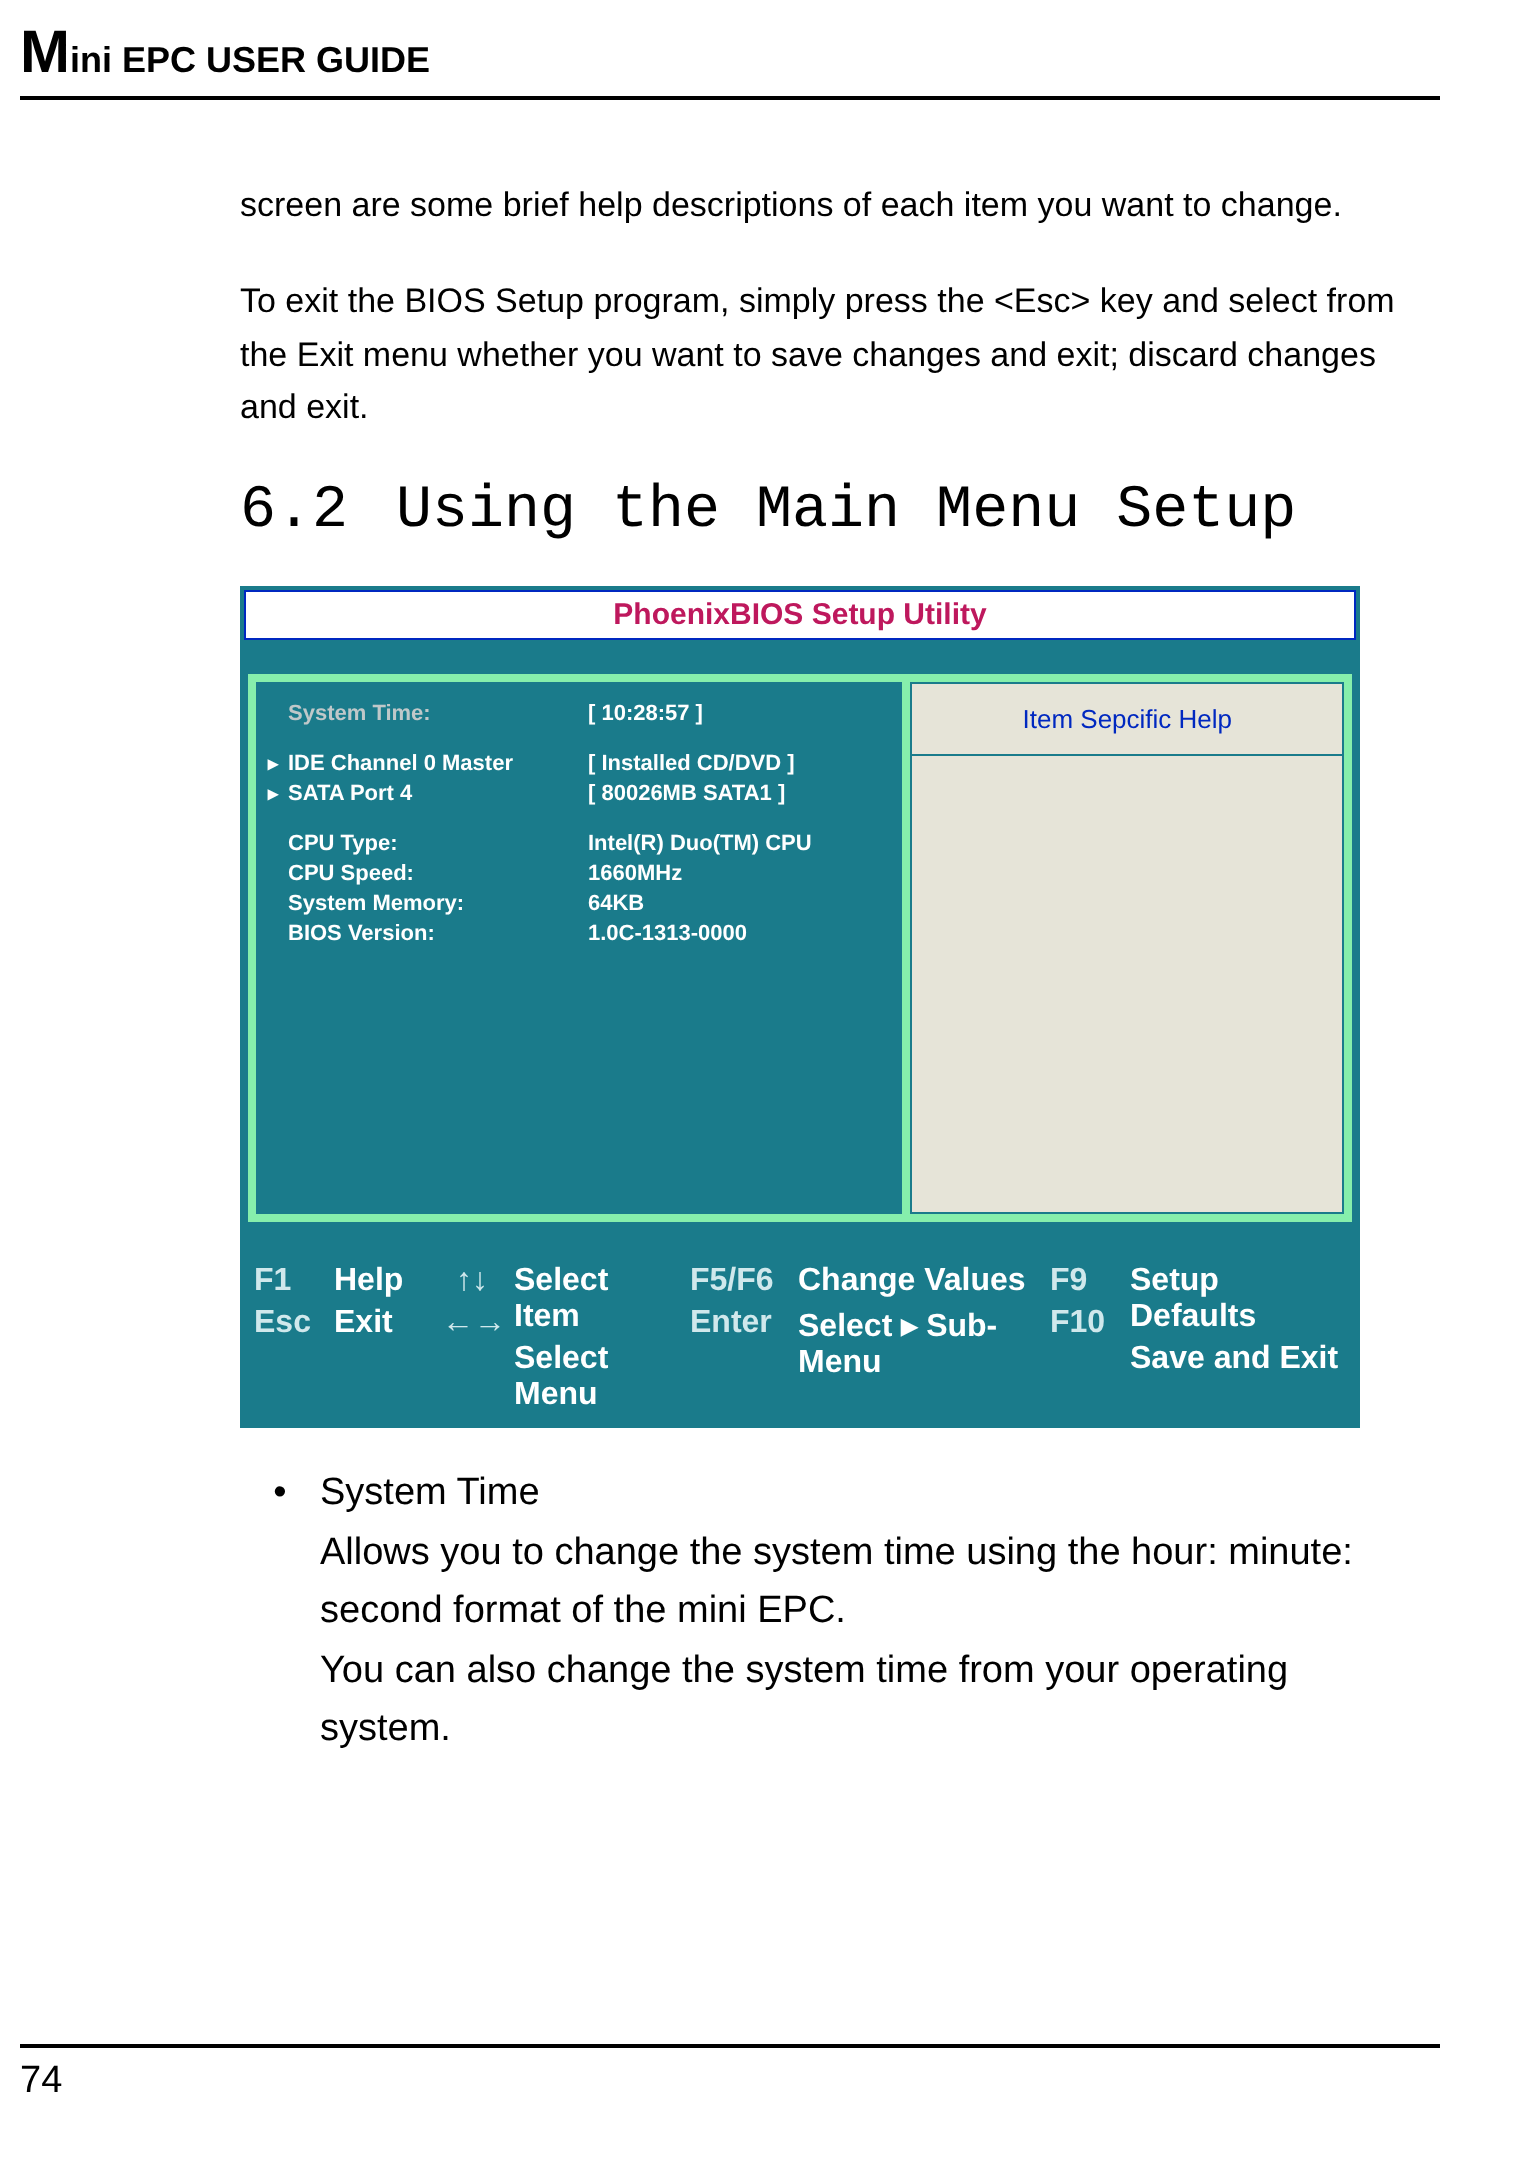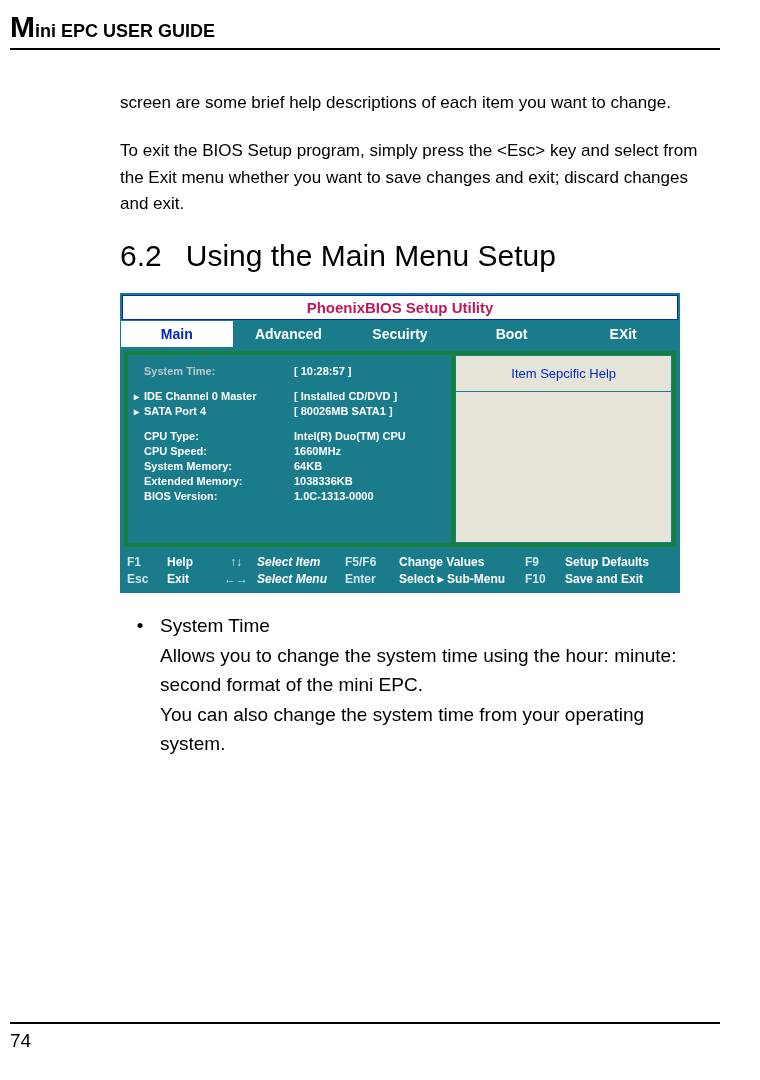--- a/index.html
+++ b/index.html
@@ -30,20 +30,21 @@
   }
   .para {
     font-size: 17px;
     line-height: 1.55;
     margin-bottom: 22px;
   }
   .section-heading {
     font-size: 30px;
     margin-bottom: 20px;
     font-weight: normal;
+    font-family: Liberation Mono, monospace;
   }
   .section-number { margin-right: 24px; }
   
   .bios {
     width: 560px;
     border: 1px solid #1a7b8b;
     background: #1a7b8b;
     font-family: Arial, sans-serif;
   }
   .bios-title {
@@ -68,23 +69,23 @@
     padding: 5px 0;
     text-align: center;
     flex: 1;
   }
   .bios-tab.active {
     background: #fff;
     color: #0028c0;
   }
   .bios-main {
     display: flex;
-    background: #15803d;
-    margin: 4px 3px;
-    height: 196px;
+    background: #86efac;
+    margin: 17px 3px;
+    height: 274px;
   }
   .bios-left {
     flex: 1.45;
     background: #1a7b8b;
     margin: 4px;
     padding: 10px 6px;
     color: #fff;
     font-size: 11px;
     font-weight: bold;
   }
@@ -112,27 +113,27 @@
     color: #1a7b8b;
     font-size: 11px;
     padding: 8px 8px;
   }
   .bios-footer {
     display: flex;
     background: #1a7b8b;
     padding: 4px 6px 6px 6px;
     gap: 6px;
     color: #fff;
-    font-size: 12px;
+    font-size: 16px;
     font-weight: bold;
   }
   .bios-footer .col { display: flex; flex-direction: column; gap: 3px; }
   .bios-footer .cyan { color: #d0e8ec; font-weight: bold; }
   .fcol1{width:34px;} .fcol2{width:48px;} .fcol3{width:30px;text-align:center;}
-  .fcol4{width:82px;font-style:italic;} .fcol5{width:48px;} .fcol6{width:120px;}
+  .fcol4{width:82px;} .fcol5{width:48px;} .fcol6{width:120px;}
   .fcol7{width:34px;} .fcol8{flex:1;}
   .bullet-block {
     margin-top: 18px;
     font-size: 19px;
     line-height: 1.55;
   }
   .bullet-row { display: flex; }
   .bullet-dot { width: 40px; text-align:center; }
   .bullet-body { flex:1; }
   .page-footer {
@@ -157,27 +158,20 @@
 <div class="body-content">
   <p class="para">screen are some brief help descriptions of each item you want to change.</p>
   <p class="para">To exit the BIOS Setup program, simply press the &lt;Esc&gt; key and select from the Exit menu whether you want to save changes and exit; discard changes and exit.</p>
 
   <h2 class="section-heading">
     <span class="section-number">6.2</span><span>Using the Main Menu Setup</span>
   </h2>
 
   <div class="bios">
     <div class="bios-title">PhoenixBIOS Setup Utility</div>
-    <div class="bios-tabs">
-      <div class="bios-tab active">Main</div>
-      <div class="bios-tab">Advanced</div>
-      <div class="bios-tab">Secuirty</div>
-      <div class="bios-tab">Boot</div>
-      <div class="bios-tab">EXit</div>
-    </div>
     <div class="bios-main">
       <div class="bios-left">
         <div class="bios-row selected">
           <span class="arrow"></span>
           <span class="label">System Time:</span>
           <span class="val">[  10:28:57  ]</span>
         </div>
         <div class="bios-spacer"></div>
         <div class="bios-row">
           <span class="arrow">▸</span>
@@ -197,25 +191,20 @@
         </div>
         <div class="bios-row">
           <span class="arrow"></span>
           <span class="label">CPU Speed:</span>
           <span class="val">1660MHz</span>
         </div>
         <div class="bios-row">
           <span class="arrow"></span>
           <span class="label">System Memory:</span>
           <span class="val">64KB</span>
-        </div>
-        <div class="bios-row">
-          <span class="arrow"></span>
-          <span class="label">Extended Memory:</span>
-          <span class="val">1038336KB</span>
         </div>
         <div class="bios-row">
           <span class="arrow"></span>
           <span class="label">BIOS Version:</span>
           <span class="val">1.0C-1313-0000</span>
         </div>
       </div>
       <div class="bios-right">
         <div class="bios-right-title">Item Sepcific Help</div>
       </div>

